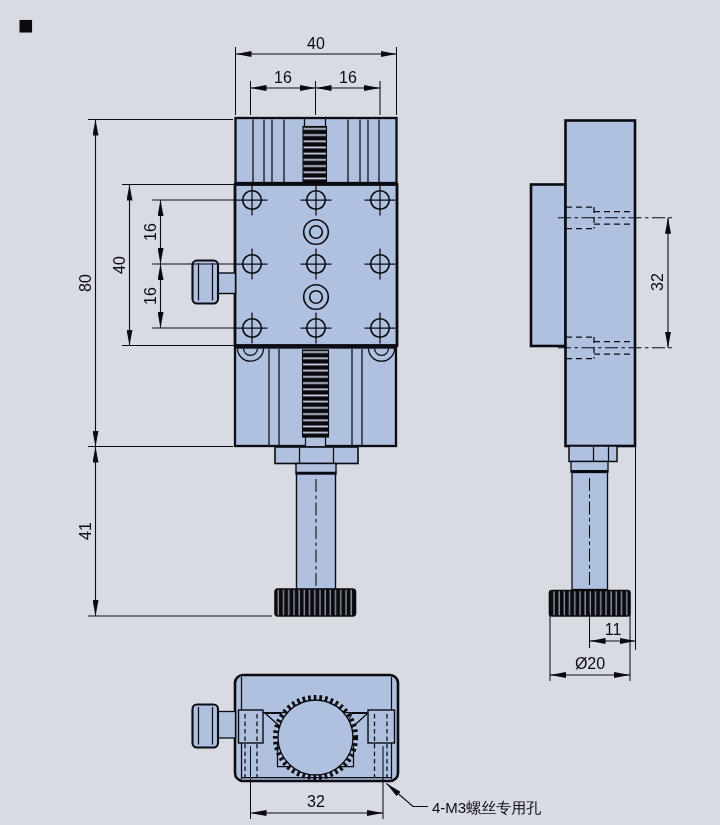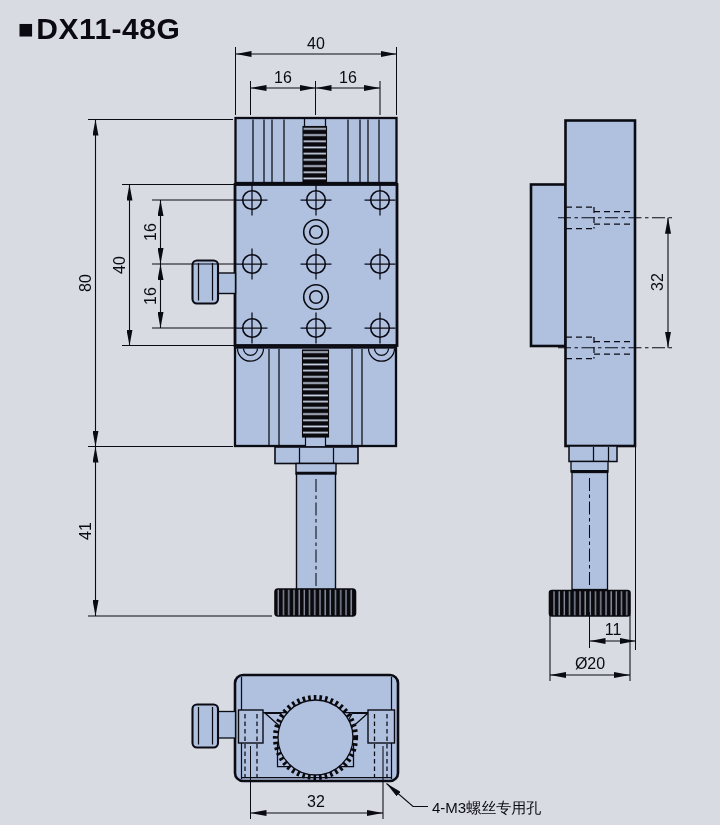--- a/index.html
+++ b/index.html
@@ -28,21 +28,20 @@
   .dtext{font-family:"Liberation Sans",sans-serif;font-size:16px;fill:#0a0a12;}
   .ctext{font-family:"Liberation Sans",sans-serif;font-size:15px;fill:#0a0a12;}
 </style>
 </head>
 <body>
 
 <div class="canvas">
 
   <div class="title">
     <span class="bullet">■</span>
-    <span>DX11-48G</span>
   </div>
 
   <svg width="720" height="825" viewBox="0 0 720 825">
     <defs>
       <marker id="arr" viewBox="0 0 16 6" refX="16" refY="3" markerWidth="16" markerHeight="6" markerUnits="userSpaceOnUse" orient="auto-start-reverse">
         <path d="M0,0 L16,3 L0,6 Z" fill="#0a0a12"></path>
       </marker>
       <pattern id="thread" width="26" height="6.2" patternUnits="userSpaceOnUse">
         <rect width="26" height="6.2" fill="#0a0a0e"></rect>
         <rect y="4" width="26" height="1.7" fill="#c9d2e6"></rect>

